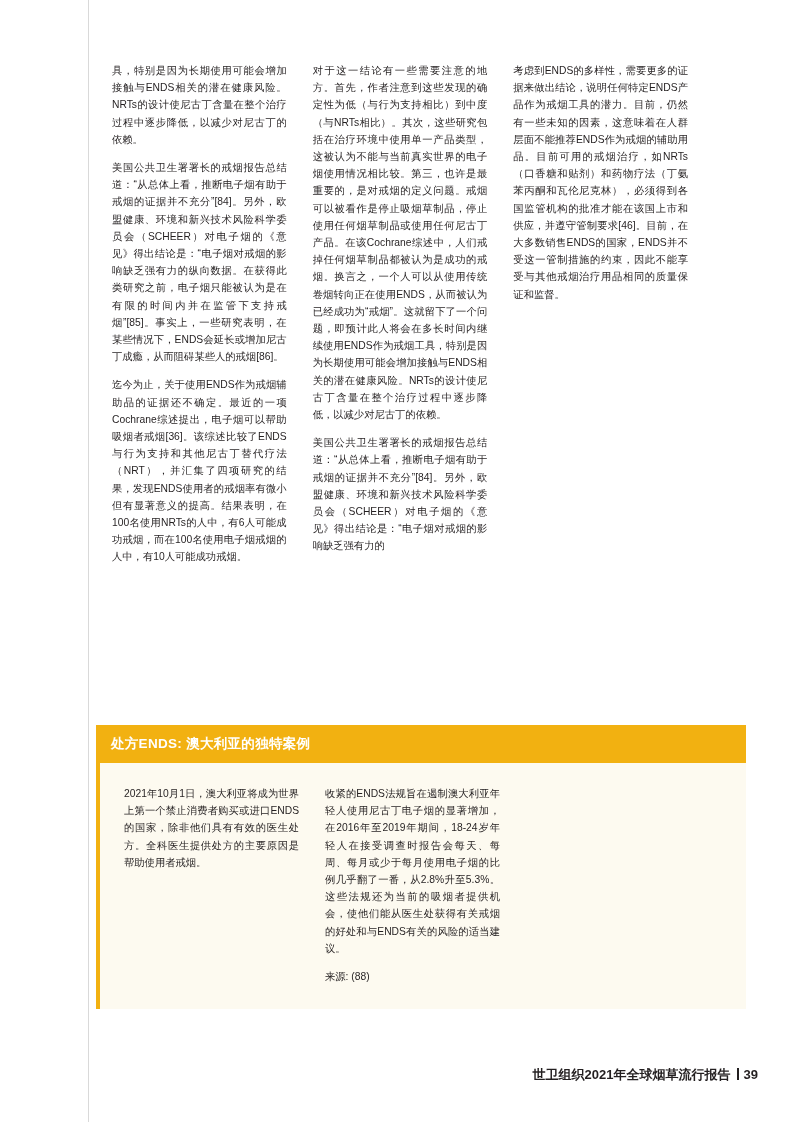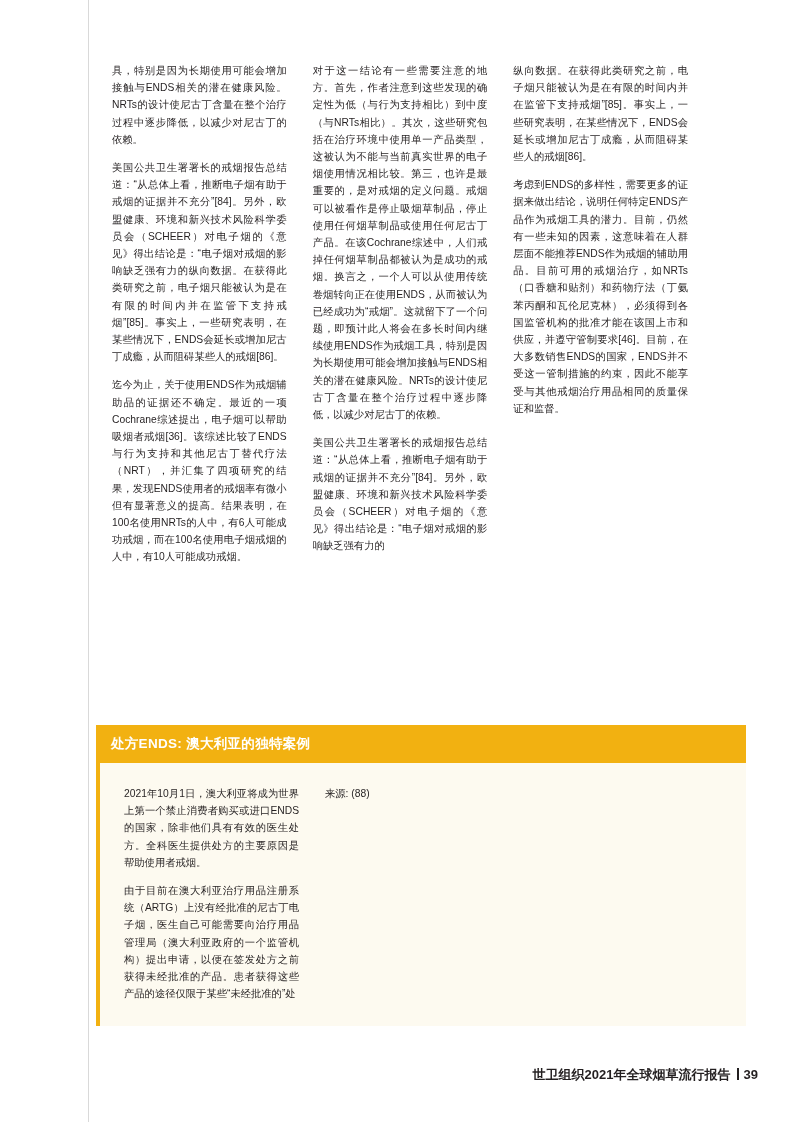--- a/index.html
+++ b/index.html
@@ -137,35 +137,34 @@
     <div class="col">
       <p>具，特别是因为长期使用可能会增加接触与ENDS相关的潜在健康风险。NRTs的设计使尼古丁含量在整个治疗过程中逐步降低，以减少对尼古丁的依赖。</p>
       <p>美国公共卫生署署长的戒烟报告总结道：“从总体上看，推断电子烟有助于戒烟的证据并不充分”[84]。另外，欧盟健康、环境和新兴技术风险科学委员会（SCHEER）对电子烟的《意见》得出结论是：“电子烟对戒烟的影响缺乏强有力的纵向数据。在获得此类研究之前，电子烟只能被认为是在有限的时间内并在监管下支持戒烟”[85]。事实上，一些研究表明，在某些情况下，ENDS会延长或增加尼古丁成瘾，从而阻碍某些人的戒烟[86]。</p>
       <p>迄今为止，关于使用ENDS作为戒烟辅助品的证据还不确定。最近的一项Cochrane综述提出，电子烟可以帮助吸烟者戒烟[36]。该综述比较了ENDS与行为支持和其他尼古丁替代疗法（NRT），并汇集了四项研究的结果，发现ENDS使用者的戒烟率有微小但有显著意义的提高。结果表明，在100名使用NRTs的人中，有6人可能成功戒烟，而在100名使用电子烟戒烟的人中，有10人可能成功戒烟。</p>
     </div>
     <div class="col">
       <p>对于这一结论有一些需要注意的地方。首先，作者注意到这些发现的确定性为低（与行为支持相比）到中度（与NRTs相比）。其次，这些研究包括在治疗环境中使用单一产品类型，这被认为不能与当前真实世界的电子烟使用情况相比较。第三，也许是最重要的，是对戒烟的定义问题。戒烟可以被看作是停止吸烟草制品，停止使用任何烟草制品或使用任何尼古丁产品。在该Cochrane综述中，人们戒掉任何烟草制品都被认为是成功的戒烟。换言之，一个人可以从使用传统卷烟转向正在使用ENDS，从而被认为已经成功为“戒烟”。这就留下了一个问题，即预计此人将会在多长时间内继续使用ENDS作为戒烟工具，特别是因为长期使用可能会增加接触与ENDS相关的潜在健康风险。NRTs的设计使尼古丁含量在整个治疗过程中逐步降低，以减少对尼古丁的依赖。</p>
       <p>美国公共卫生署署长的戒烟报告总结道：“从总体上看，推断电子烟有助于戒烟的证据并不充分”[84]。另外，欧盟健康、环境和新兴技术风险科学委员会（SCHEER）对电子烟的《意见》得出结论是：“电子烟对戒烟的影响缺乏强有力的</p>
     </div>
     <div class="col">
-      <p>纵向数据。在获得此类研究之前，电子烟只能被认为是在有限的时间内并在监管下支持戒烟”[85]。事实上，一些研究表明，在某些情况下，ENDS会延长或增加尼古丁成瘾，从而阻碍某些人的戒烟[86]。</p>
       <p>考虑到ENDS的多样性，需要更多的证据来做出结论，说明任何特定ENDS产品作为戒烟工具的潜力。目前，仍然有一些未知的因素，这意味着在人群层面不能推荐ENDS作为戒烟的辅助用品。目前可用的戒烟治疗，如NRTs（口香糖和贴剂）和药物疗法（丁氨苯丙酮和瓦伦尼克林），必须得到各国监管机构的批准才能在该国上市和供应，并遵守管制要求[46]。目前，在大多数销售ENDS的国家，ENDS并不受这一管制措施的约束，因此不能享受与其他戒烟治疗用品相同的质量保证和监督。</p>
     </div>
   </div>
 
   <div class="box">
     <div class="box-header">
       <span class="title">处方ENDS: 澳大利亚的独特案例</span>
     </div>
     <div class="box-body">
       <div class="box-col">
         <p>2021年10月1日，澳大利亚将成为世界上第一个禁止消费者购买或进口ENDS的国家，除非他们具有有效的医生处方。全科医生提供处方的主要原因是帮助使用者戒烟。</p>
-        <p>由于目前在澳大利亚治疗用品注册系统（ARTG）上没有经批准的尼古丁电子烟，医生自己可能需要向治疗用品管理局（澳大利亚政府的一个监管机构）提出申请，以便在签发处方之前获得未经批准的产品。患者获得这些产品的途径仅限于某些“未经批准的”处</p>
       </div>
       <div class="box-col">
+        <p>收紧的ENDS法规旨在遏制澳大利亚年轻人使用尼古丁电子烟的显著增加，在2016年至2019年期间，18-24岁年轻人在接受调查时报告会每天、每周、每月或少于每月使用电子烟的比例几乎翻了一番，从2.8%升至5.3%。这些法规还为当前的吸烟者提供机会，使他们能从医生处获得有关戒烟的好处和与ENDS有关的风险的适当建议。</p>
         <p>来源: (88)</p>
       </div>
       <div class="box-spacer"></div>
     </div>
   </div>
 
   <div class="footer">
     <span class="ftext">世卫组织2021年全球烟草流行报告</span>
     <span class="fbar"></span>
     <span class="fnum">39</span>

